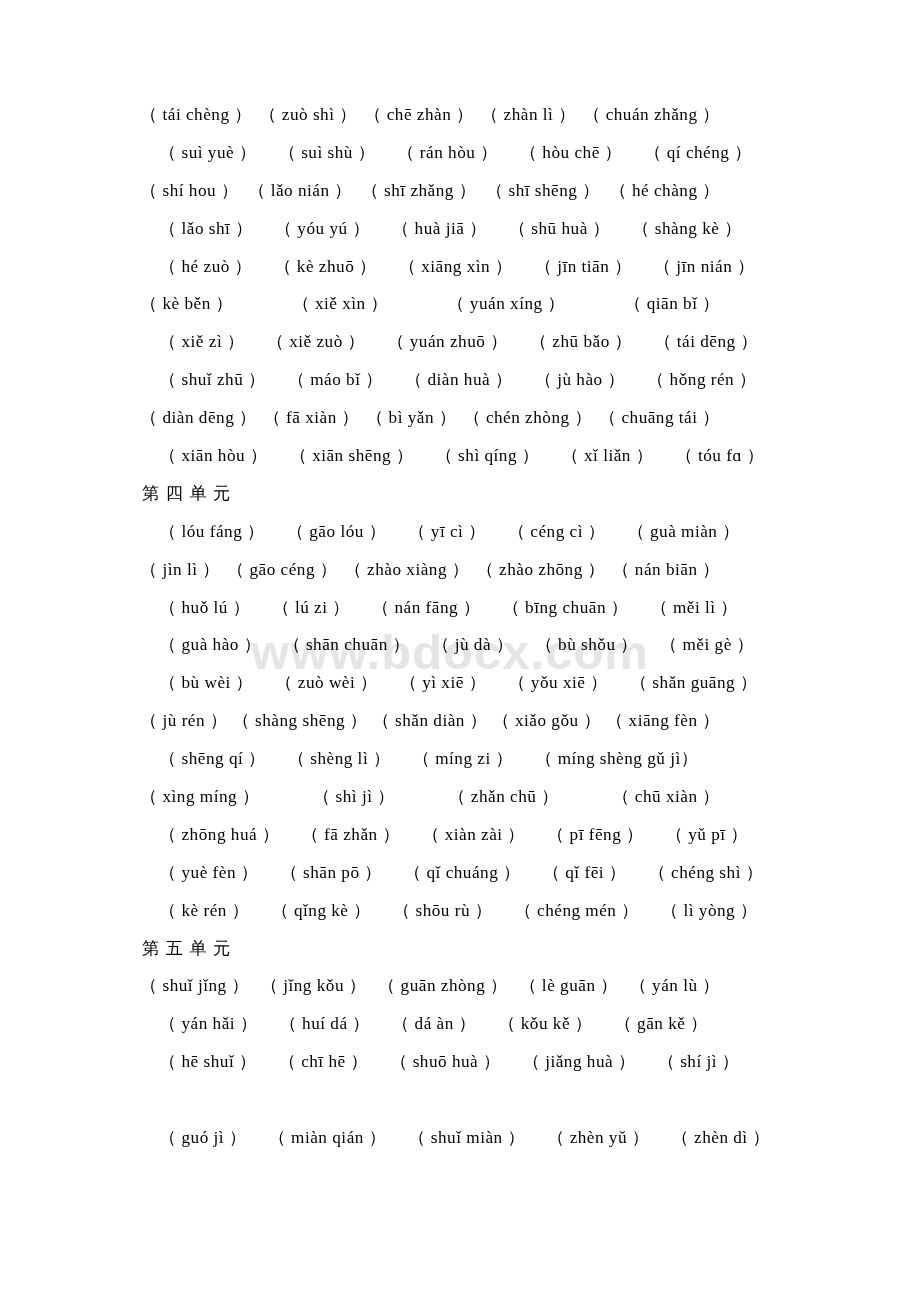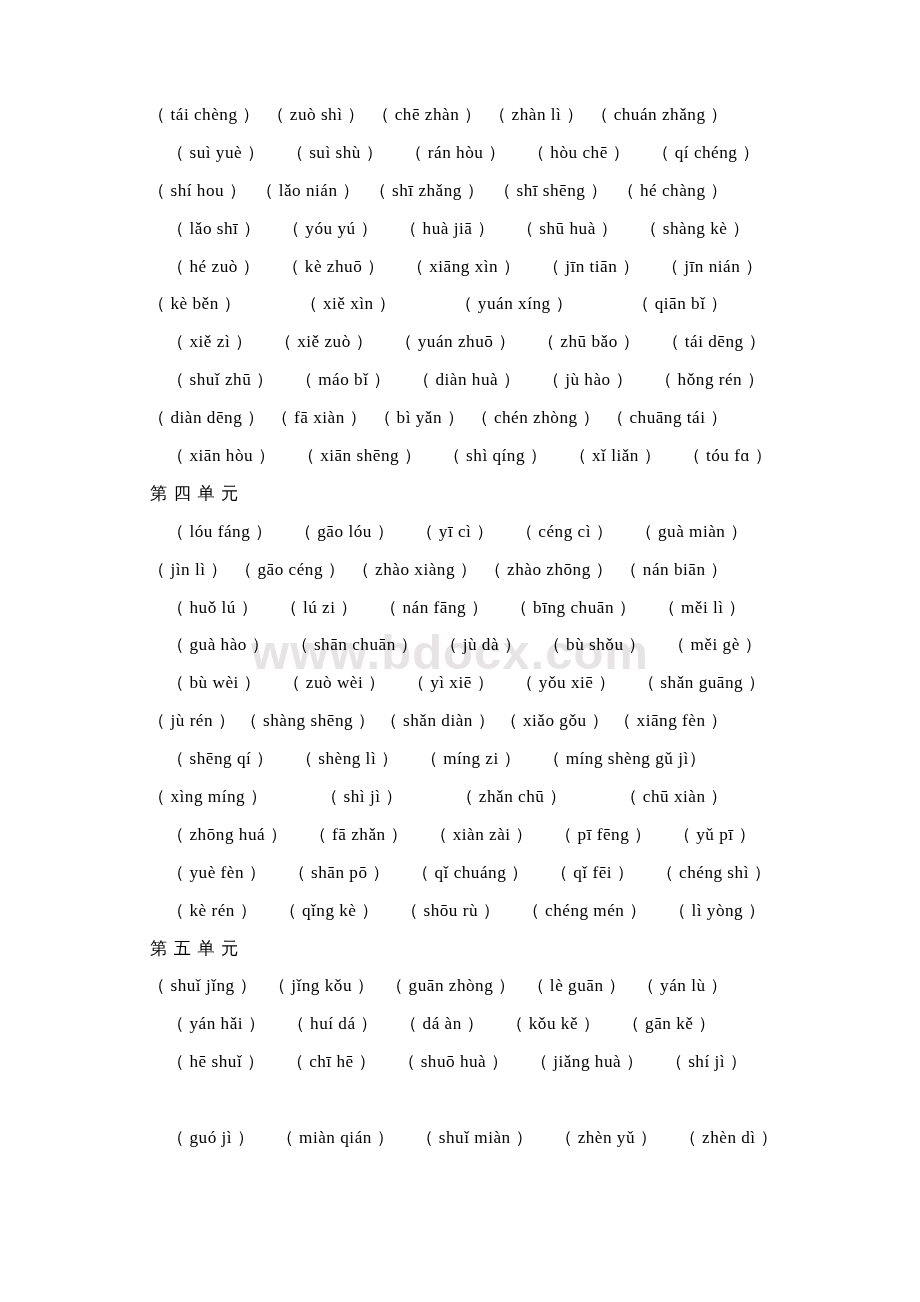--- a/index.html
+++ b/index.html
@@ -36,21 +36,21 @@
     font-weight: 700;
     letter-spacing: 1px;
     color: #e6e4e4;
     white-space: nowrap;
     z-index: 1;
     user-select: none;
   }
 
   #content {
     position: absolute;
-    left: 148px;
+    left: 140px;
     top: 96px;
     width: 580px;
     z-index: 2;
   }
 
   .line {
     display: flex;
     flex-direction: row;
     flex-wrap: nowrap;
     justify-content: space-between;

